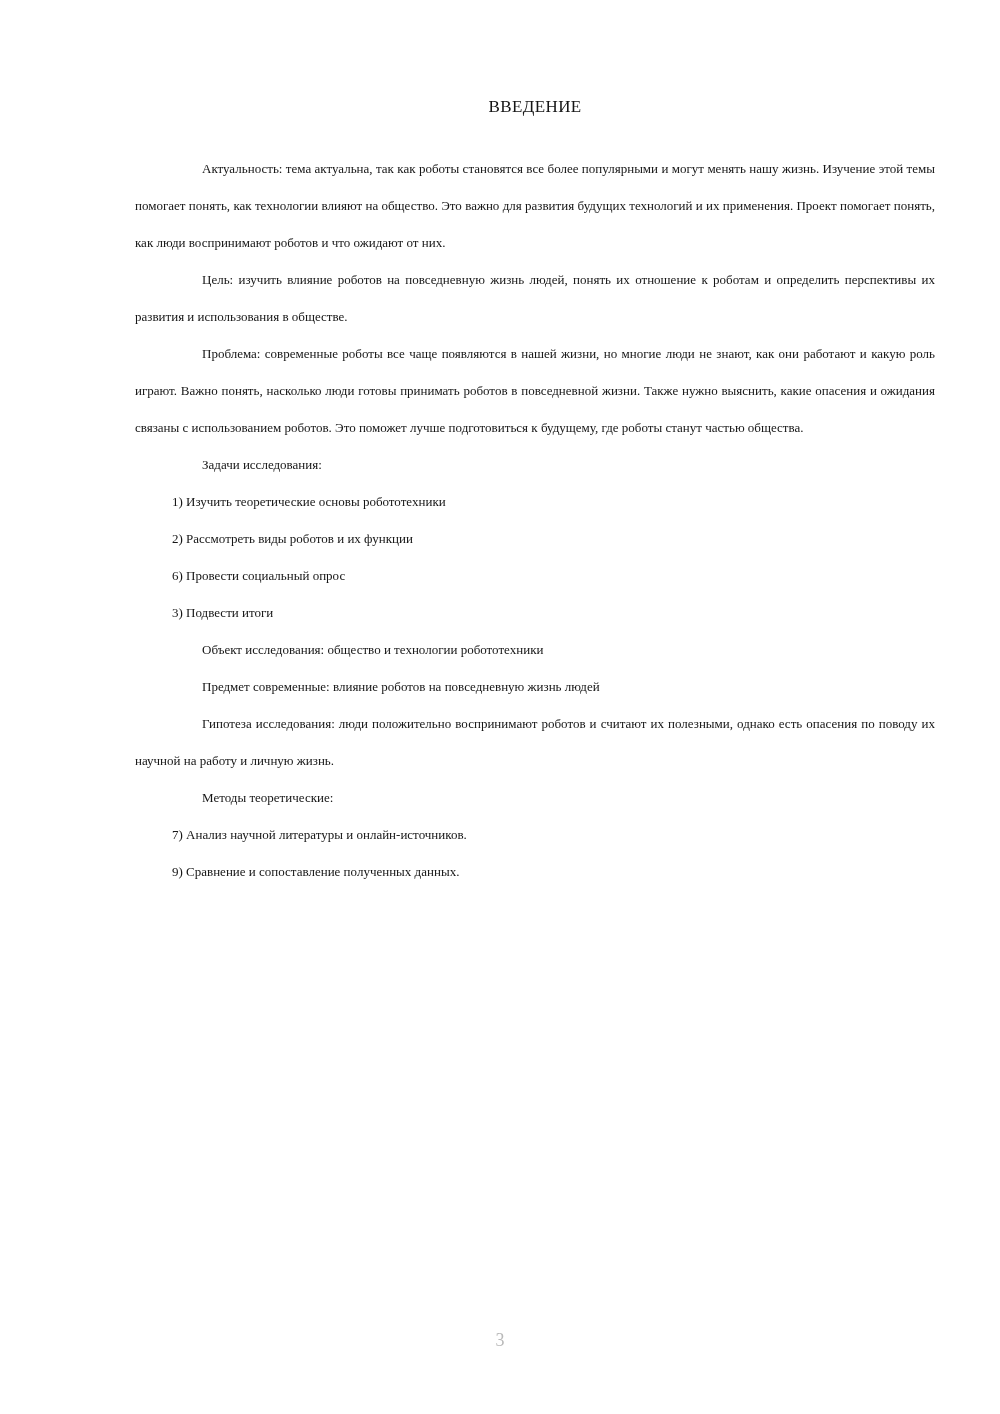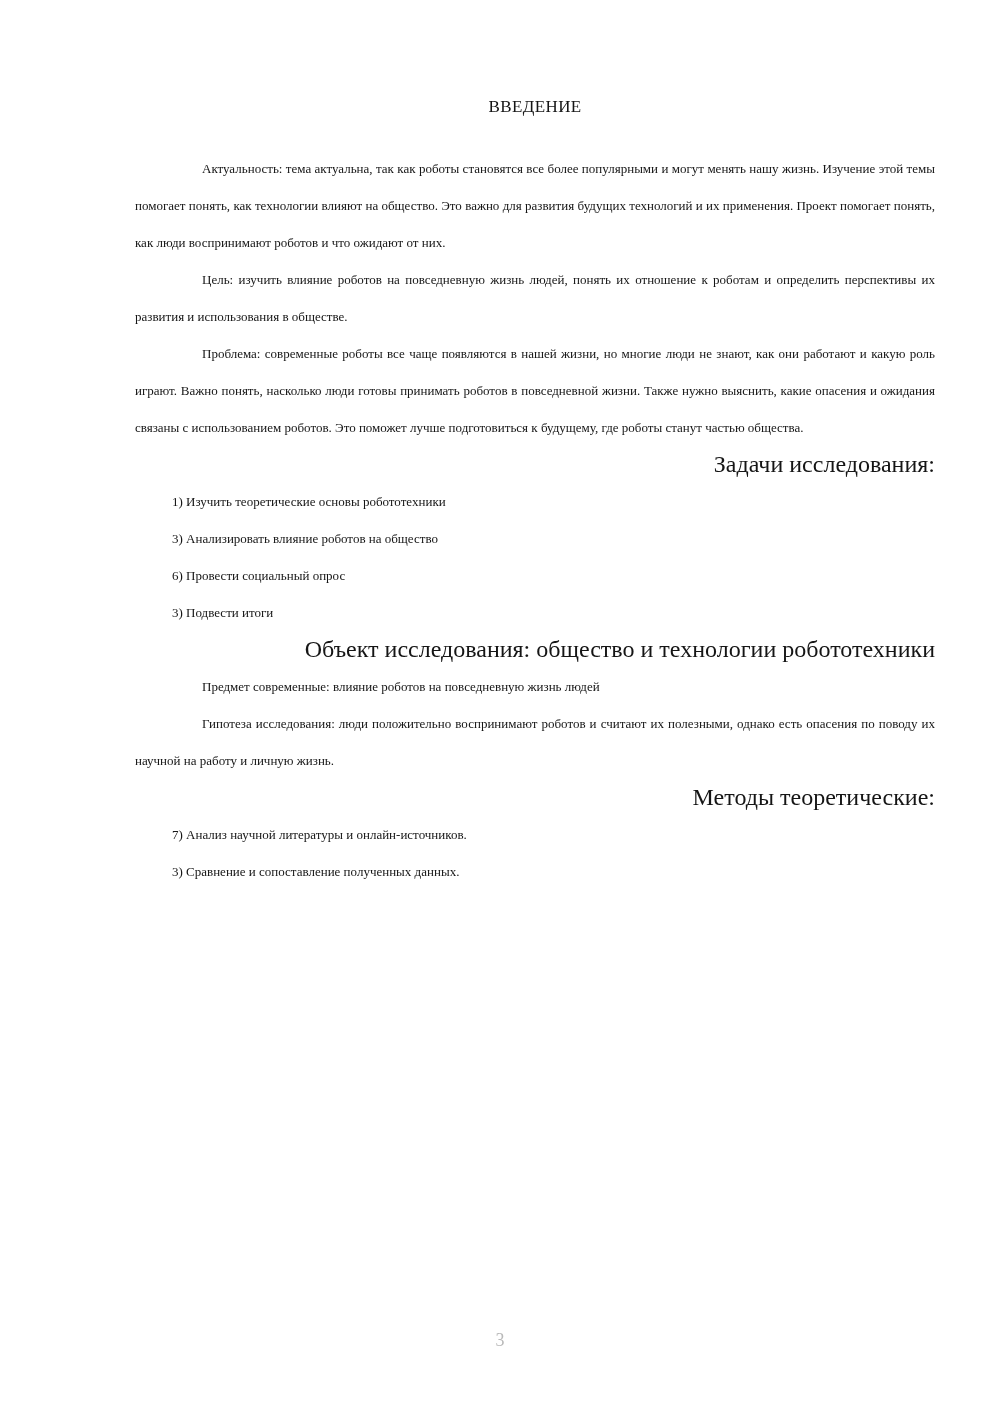--- a/index.html
+++ b/index.html
@@ -46,23 +46,23 @@
     hyphens: none;
   }
   .list-item {
     font-size: 13px;
     line-height: 37px;
     text-align: left;
     text-indent: 37px;
     margin: 0;
   }
   .heading-line {
-    font-size: 24px;
+    font-size: 13px;
     line-height: 37px;
-    text-align: right;
+    text-align: left;
     text-indent: 67px;
     margin: 0;
   }
   .page-number {
     position: absolute;
     left: 0;
     right: 0;
     top: 1330px;
     text-align: center;
     font-size: 18px;
@@ -78,28 +78,28 @@
   <div class="content">
 
     <h1 class="doc-title">ВВЕДЕНИЕ</h1>
 
     <div id="blocks-container">
         <p class="para">Актуальность: тема актуальна, так как роботы становятся все более популярными и могут менять нашу жизнь. Изучение этой темы помогает понять, как технологии влияют на общество. Это важно для развития будущих технологий и их применения. Проект помогает понять, как люди воспринимают роботов и что ожидают от них.</p>
         <p class="para">Цель: изучить влияние роботов на повседневную жизнь людей, понять их отношение к роботам и определить перспективы их развития и использования в обществе.</p>
         <p class="para">Проблема: современные роботы все чаще появляются в нашей жизни, но многие люди не знают, как они работают и какую роль играют. Важно понять, насколько люди готовы принимать роботов в повседневной жизни. Также нужно выяснить, какие опасения и ожидания связаны с использованием роботов. Это поможет лучше подготовиться к будущему, где роботы станут частью общества.</p>
         <p class="heading-line">Задачи исследования:</p>
         <p class="list-item">1) Изучить теоретические основы робототехники</p>
-        <p class="list-item">3) Анализировать влияние роботов на общество</p>
+        <p class="list-item">2) Рассмотреть виды роботов и их функции</p>
         <p class="list-item">6) Провести социальный опрос</p>
         <p class="list-item">3) Подвести итоги</p>
         <p class="heading-line">Объект исследования: общество и технологии робототехники</p>
         <p class="para">Предмет современные: влияние роботов на повседневную жизнь людей</p>
         <p class="para">Гипотеза исследования: люди положительно воспринимают роботов и считают их полезными, однако есть опасения по поводу их научной на работу и личную жизнь.</p>
         <p class="heading-line">Методы теоретические:</p>
         <p class="list-item">7) Анализ научной литературы и онлайн-источников.</p>
-        <p class="list-item">3) Сравнение и сопоставление полученных данных.</p>
+        <p class="list-item">9) Сравнение и сопоставление полученных данных.</p>
       </div>
 
   </div>
 
   <div class="page-number">3</div>
 
 </div>
 
 </body></html>

